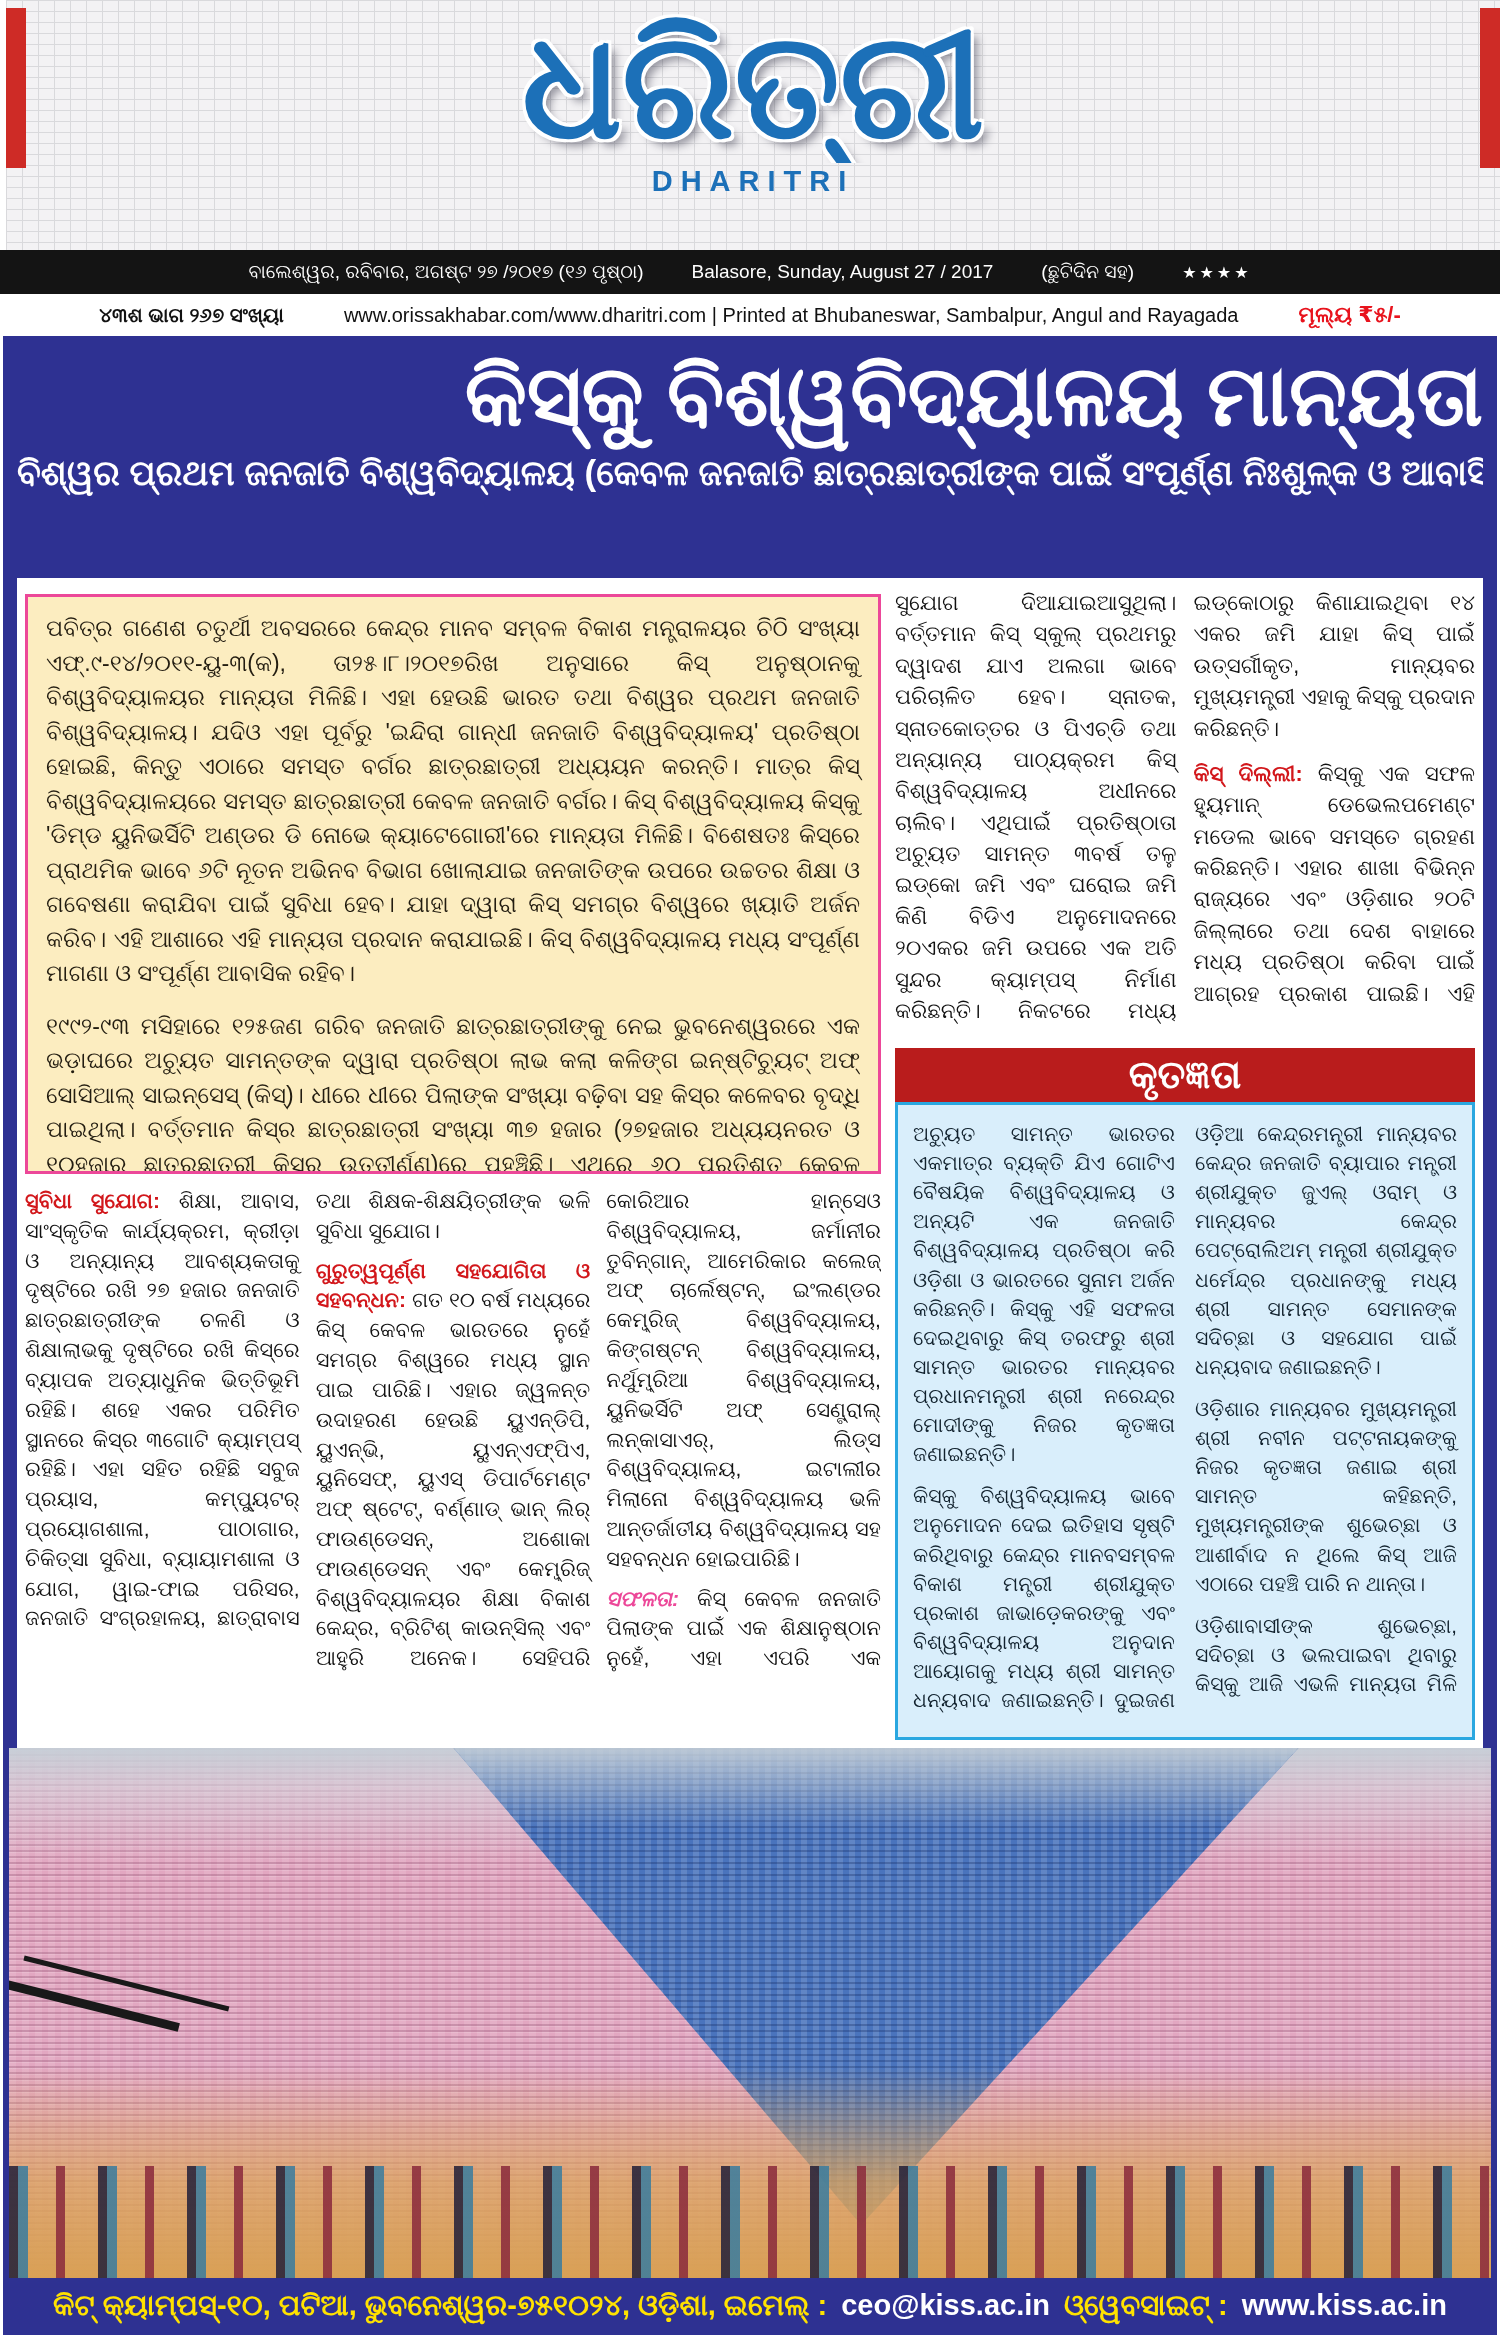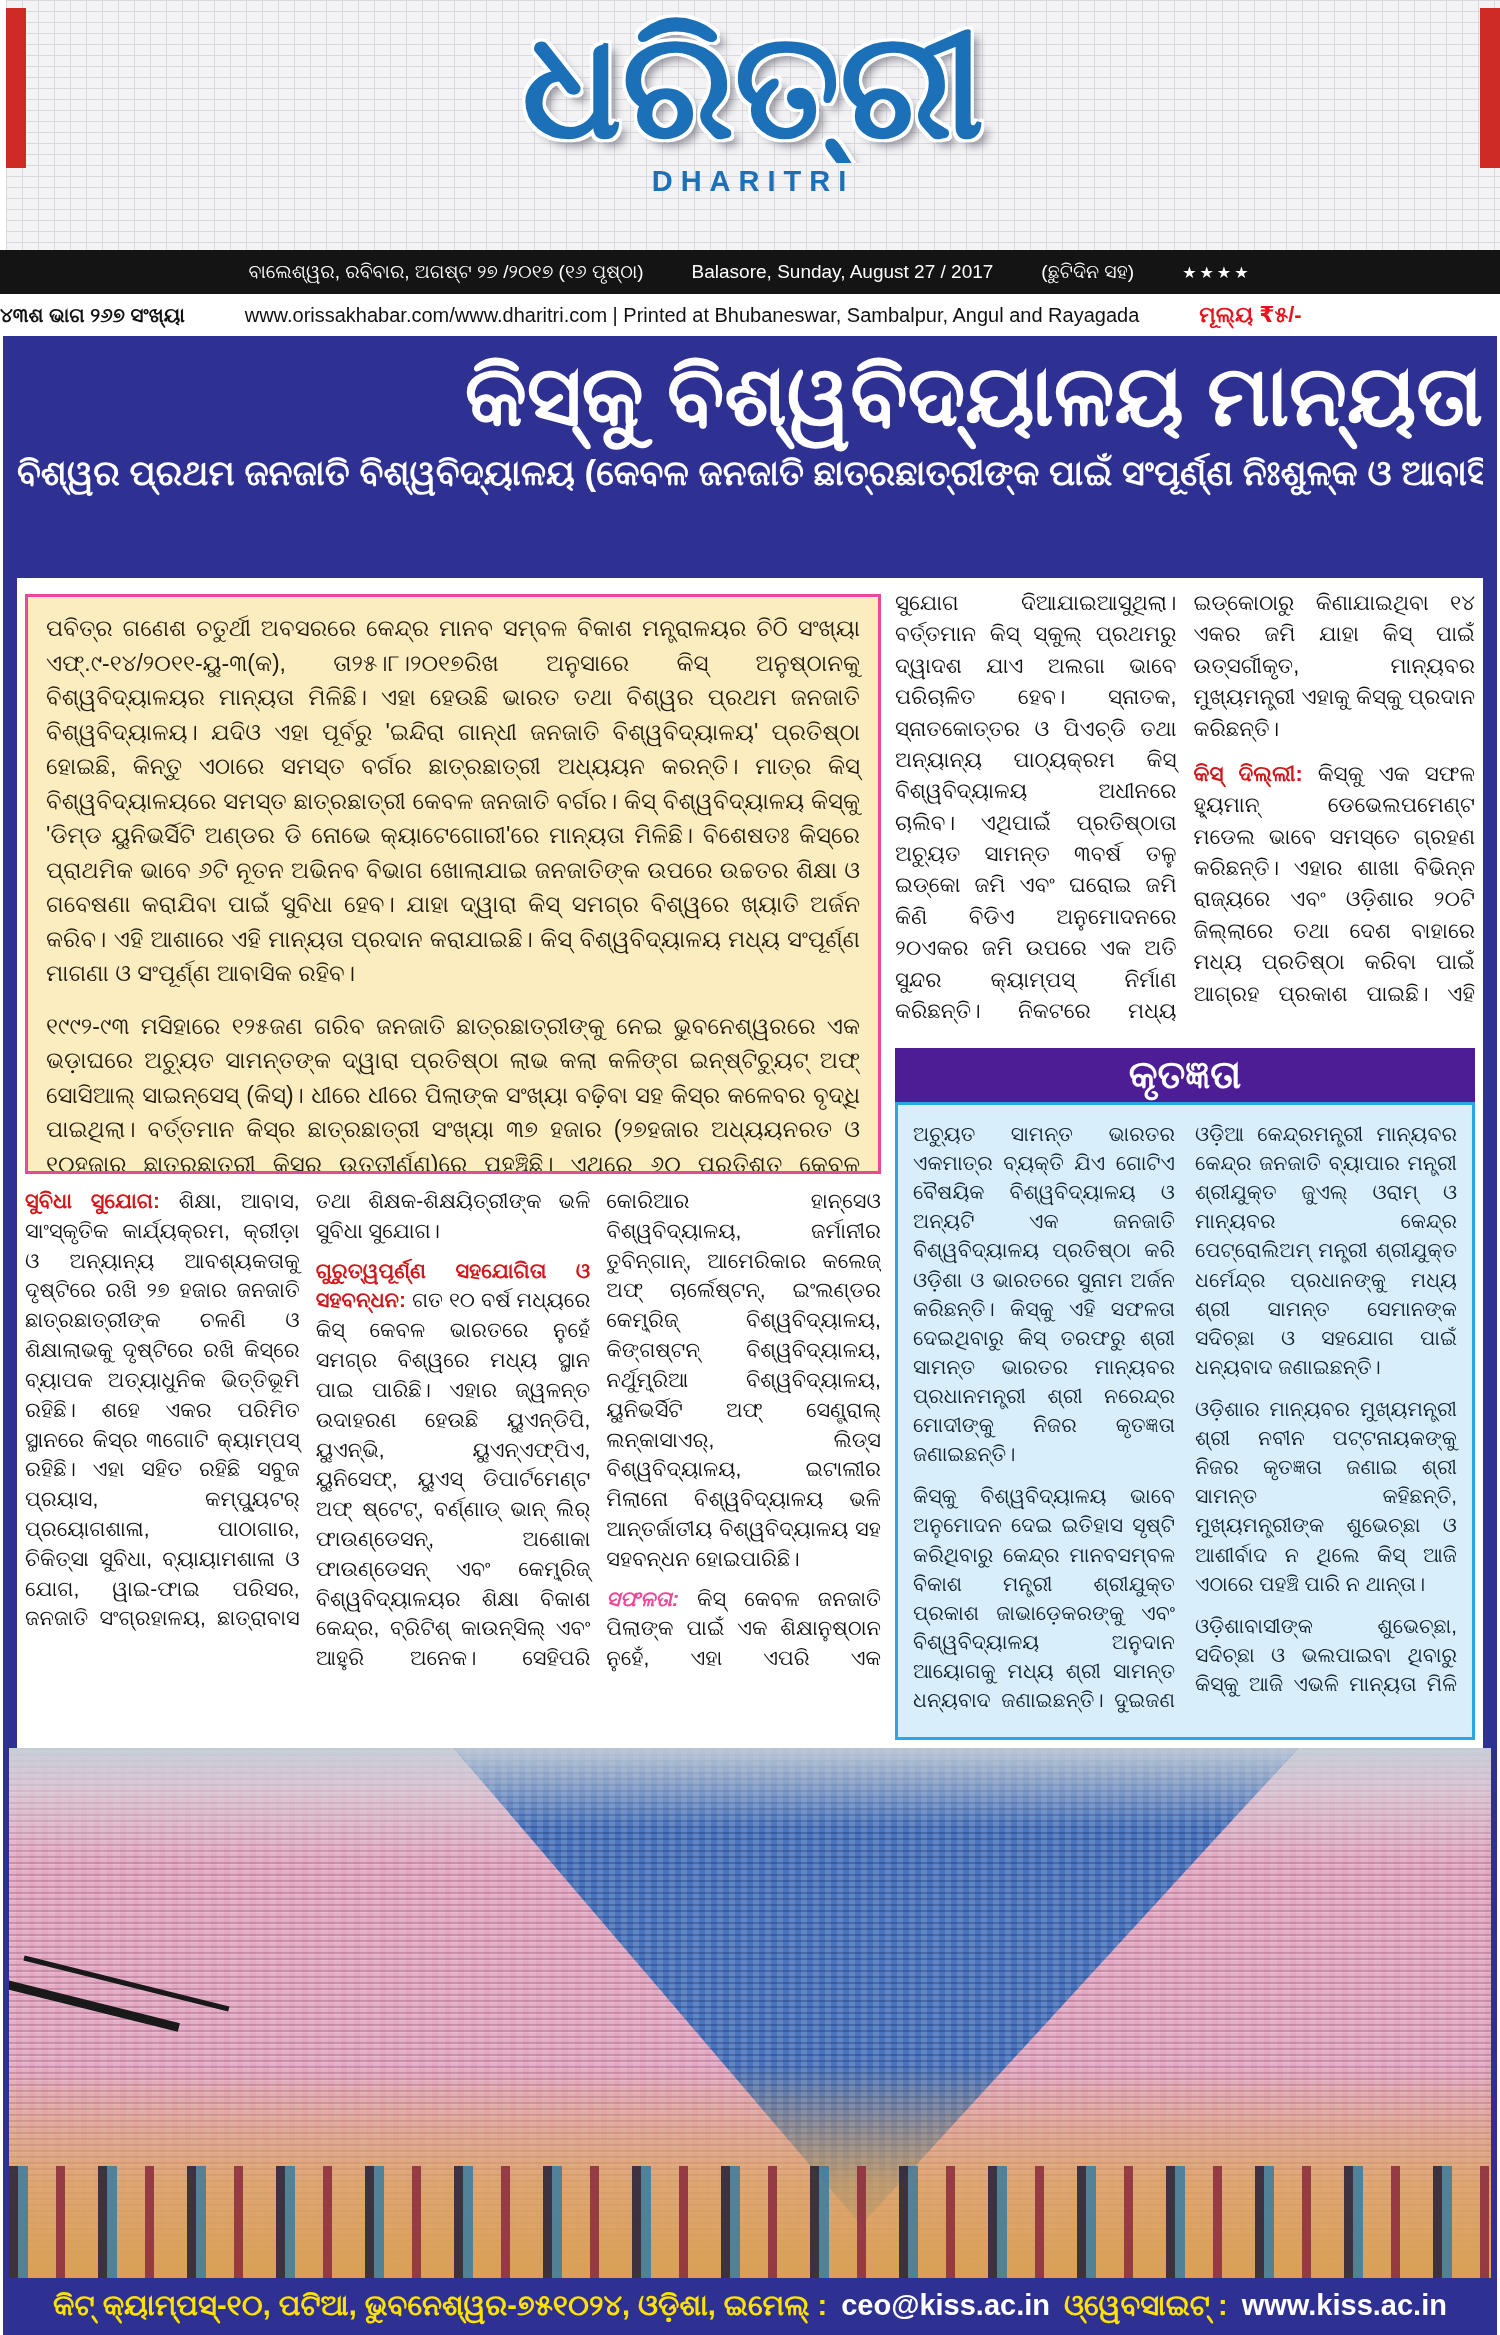--- a/index.html
+++ b/index.html
@@ -19,21 +19,21 @@
     text-shadow:3px 3px 0 #fff,-3px -3px 0 #fff,3px -3px 0 #fff,-3px 3px 0 #fff,7px 7px 9px rgba(40,40,60,.45);
     padding-top:8px; white-space:nowrap; overflow:hidden; }
   .logo-latin { text-align:center; font-size:29px; font-weight:bold; letter-spacing:8px; color:#1c70b8; margin-top:2px; }
 
   
   .topbar { height:44px; background:#141414; color:#fff; display:flex; align-items:center;
     justify-content:center; gap:48px; font-size:19px; white-space:nowrap; overflow:hidden; }
   .topbar .stars { font-size:16px; letter-spacing:3px; }
 
   
-  .infoline { height:42px; background:#fff; display:flex; align-items:center; justify-content:flex-start;
+  .infoline { height:42px; background:#fff; display:flex; align-items:center; justify-content:center;
     gap:60px; font-size:20px; color:#111; white-space:nowrap; overflow:hidden; }
   .infoline .vol { font-weight:bold; }
   .infoline .price { color:#e8131d; font-weight:bold; font-size:22px; }
 
   
   .frame { position:absolute; top:336px; left:3px; right:3px; bottom:0;
     background:#2e3192; padding:0 14px; overflow:hidden; }
   .banner { height:242px; color:#fff; text-align:right; overflow:hidden; }
   .headline { font-size:84px; font-weight:bold; line-height:1.25; margin-top:8px; white-space:nowrap; }
   .subhead1 { font-size:35px; font-weight:bold; margin-top:4px; white-space:nowrap; }
@@ -53,21 +53,21 @@
   .news-cols { text-align:justify; color:#111; overflow:hidden; column-fill:auto; }
   .left-lower { margin-top:12px; height:500px; column-count:3; column-gap:16px;
     font-size:21px; line-height:1.42; }
   .left-lower p { margin-bottom:10px; }
   .rh { color:#d2171b; font-weight:bold; }
   .bh { color:#ec4899; font-weight:bold;font-style:italic; }
 
   .right-top { height:452px; column-count:2; column-gap:17px; font-size:21.5px; line-height:1.46; }
   .right-top p { margin-bottom:14px; }
 
-  .grat-bar { margin-top:8px; height:54px; background:#4c1d95; color:#fff; display:flex;
+  .grat-bar { margin-top:8px; height:54px; background:#b91c1c; color:#fff; display:flex;
     align-items:center; justify-content:center; font-size:39px; font-weight:bold; overflow:hidden;text-align:right; }
   .grat-box { height:638px; border:3px solid #2aa7e0; background:#d9eefb; padding:14px 15px;
     column-count:2; column-gap:20px; font-size:20.5px; line-height:1.42; text-align:justify;
     color:#10202c; overflow:hidden; column-fill:auto; }
   .grat-box p { margin-bottom:13px; }
 
   
   .photo { position:relative; height:530px; margin:0 -8px; overflow:hidden;
     background:
       linear-gradient(180deg, rgba(198,208,216,.95) 0px, rgba(214,214,222,.6) 42px, rgba(230,200,214,0) 115px),

